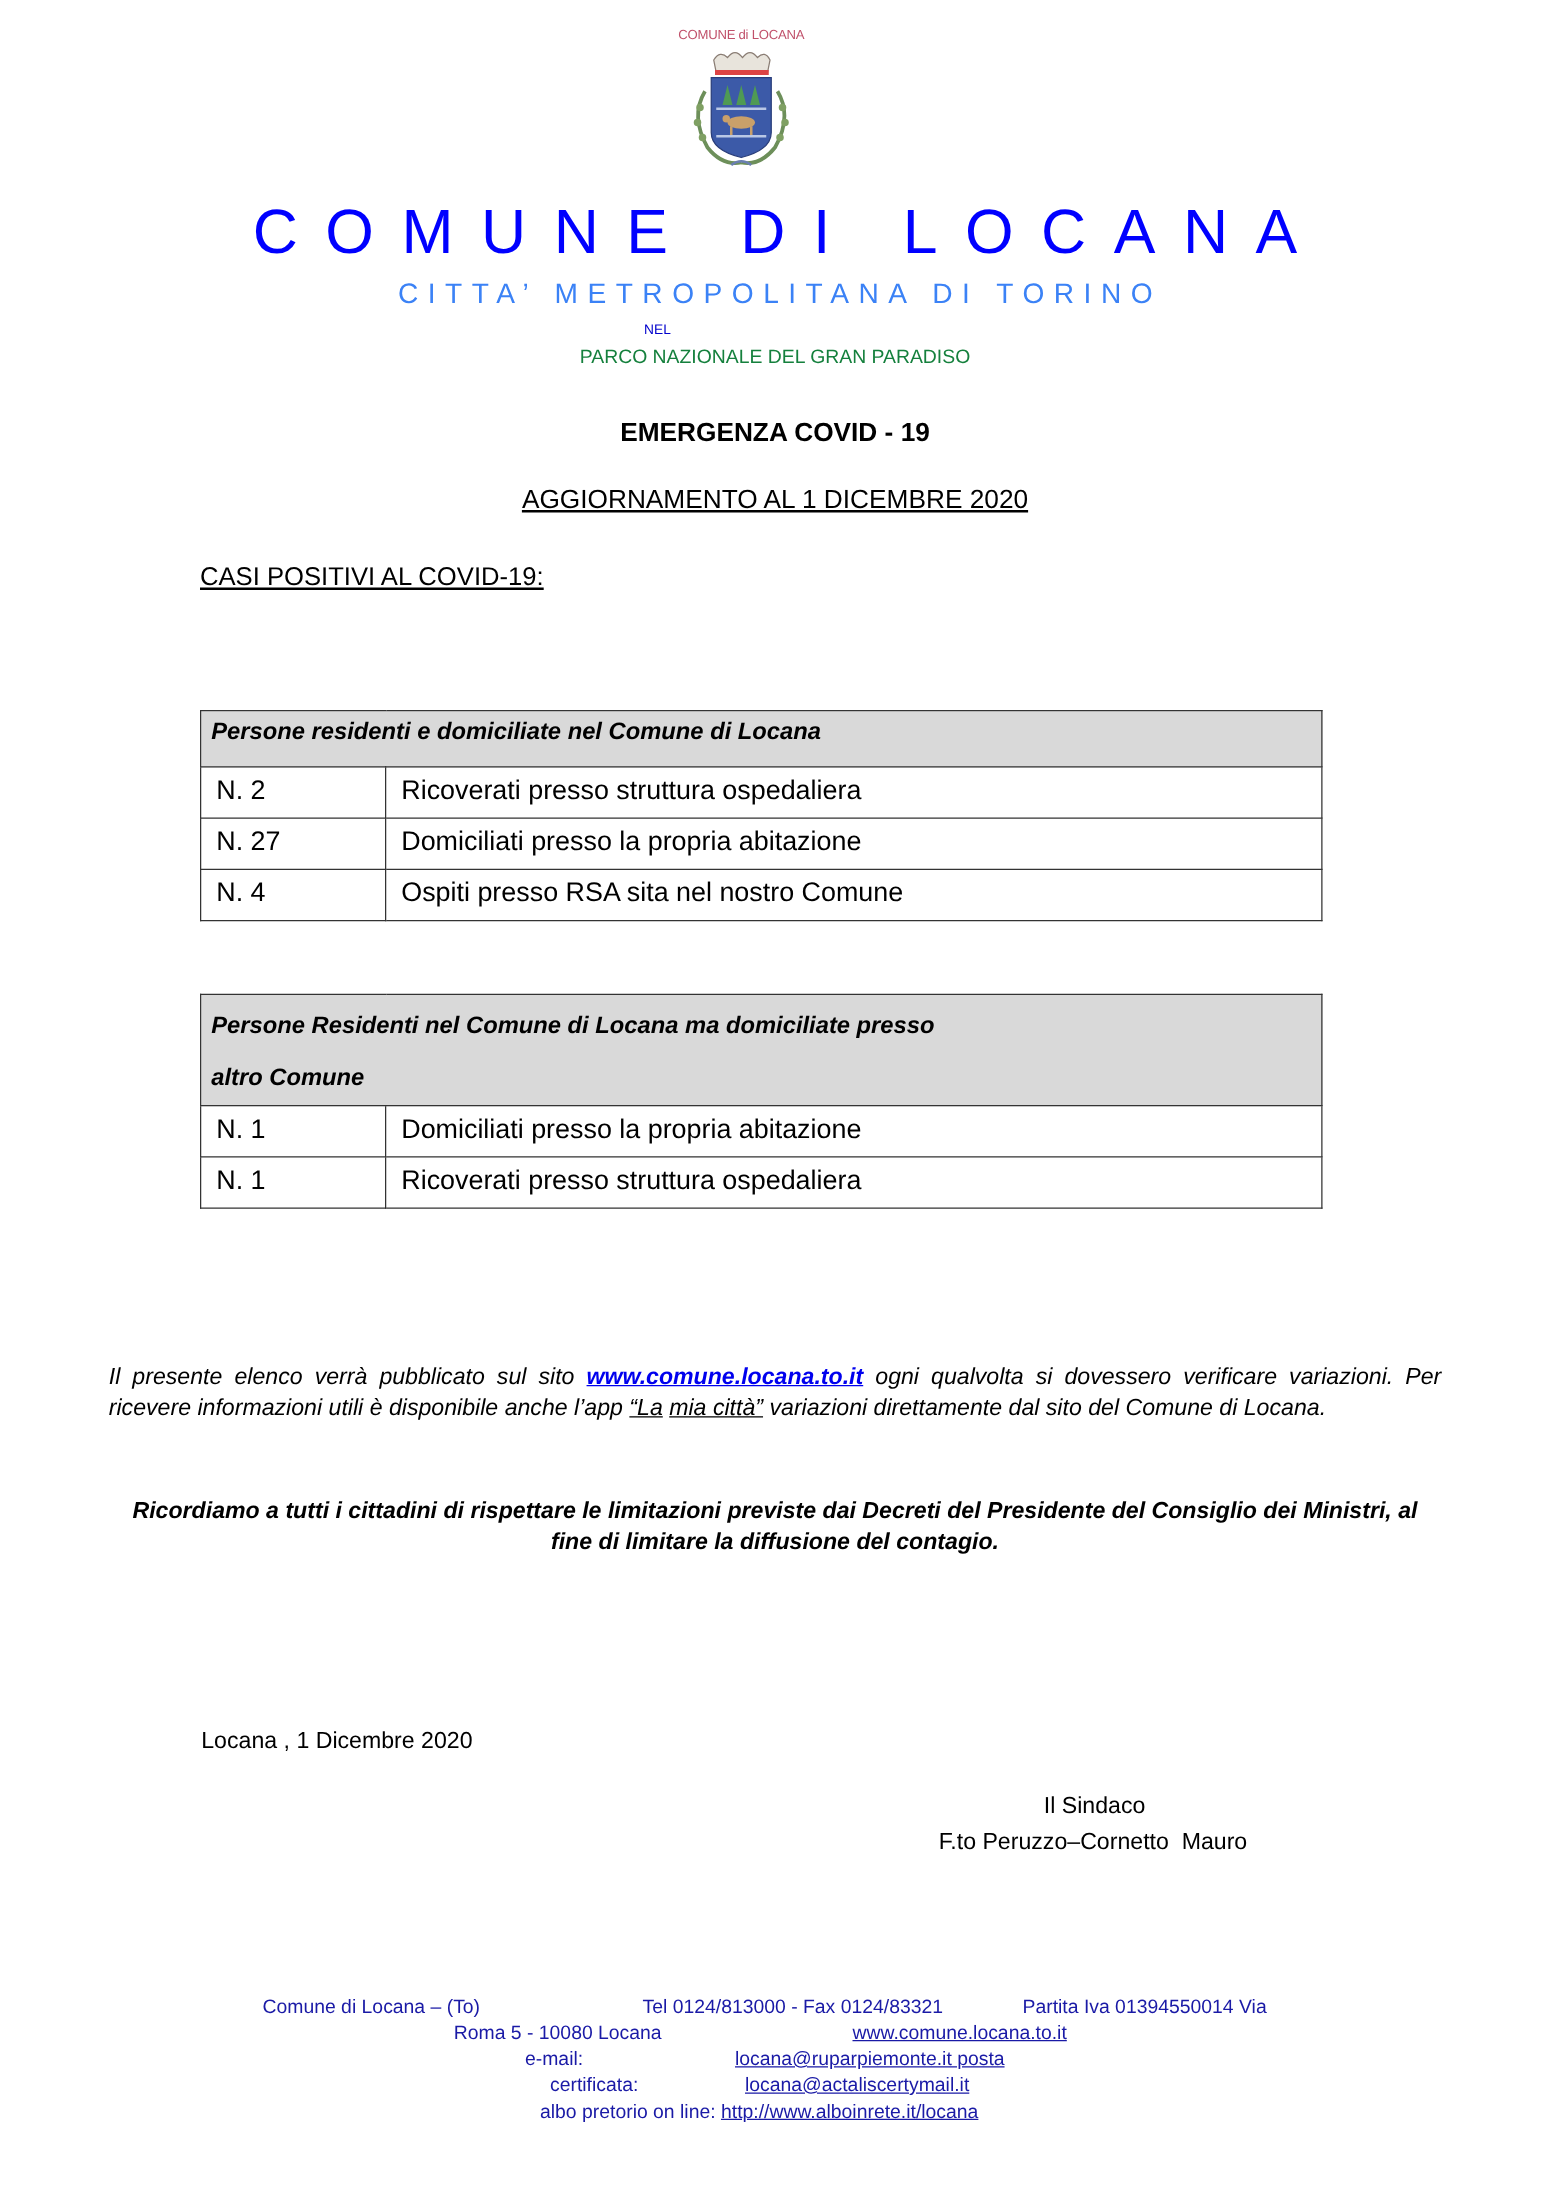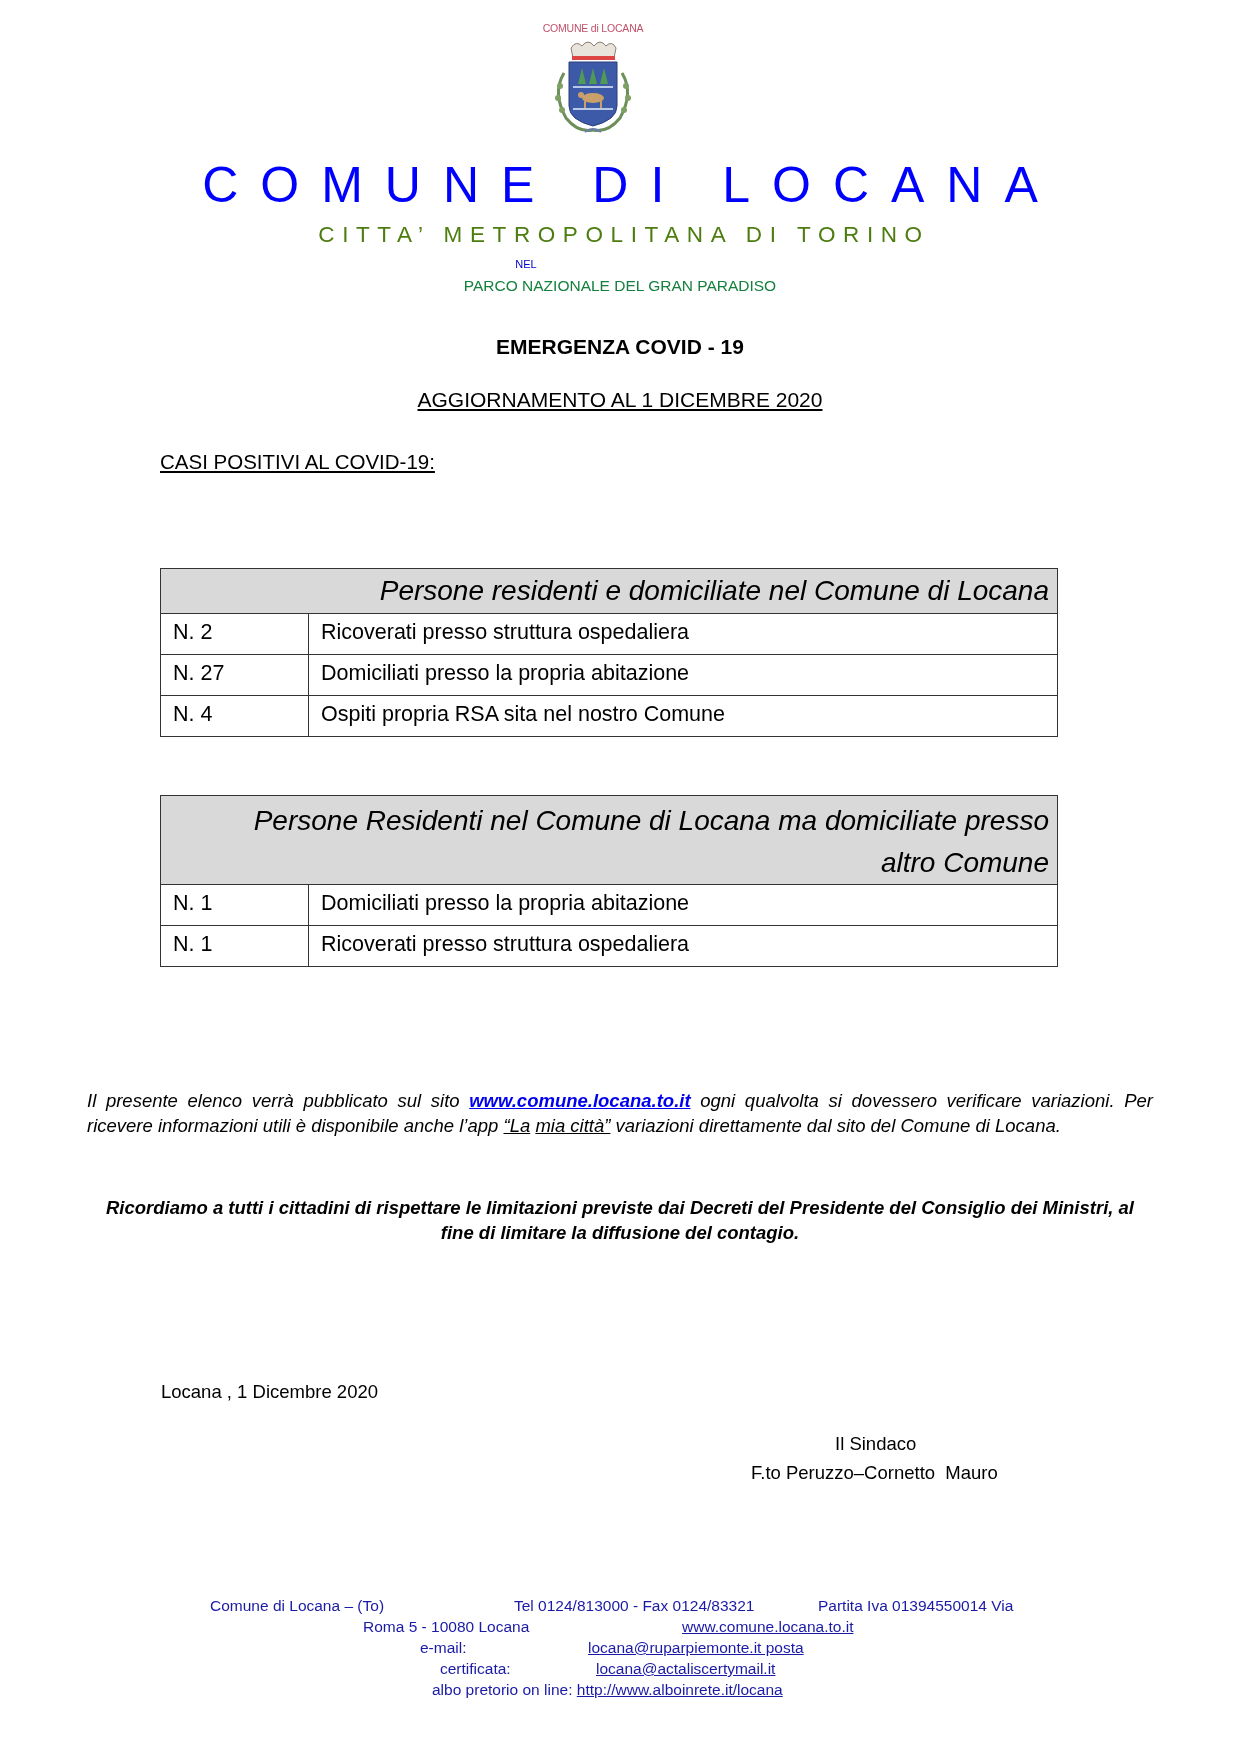--- a/index.html
+++ b/index.html
@@ -10,33 +10,33 @@
   
   .logo { left: 538px; top: 18px; width: 110px; height: 125px; }
   .logo-text { position: absolute; left: 0; top: 4px; width: 110px; text-align: center;
                font-size: 10.5px; color: #c0506a; letter-spacing: -0.2px; white-space: nowrap; }
   .logo svg { position: absolute; left: 0; top: 20px; }
 
   
   .title { left: 0; width: 1240px; top: 158px; text-align: center; font-size: 50px;
            letter-spacing: 22px; color: #0000ff; line-height: 54px; padding-left: 22px; box-sizing: border-box; }
   .subtitle { left: 0; width: 1240px; top: 222px; text-align: center; font-size: 22.5px;
-              letter-spacing: 7.6px; color: #4d7c0f; line-height: 26px; padding-left: 8px; box-sizing: border-box; }
+              letter-spacing: 7.6px; color: #3b82f6; line-height: 26px; padding-left: 8px; box-sizing: border-box; }
   .nel { left: 0; width: 1052px; top: 255px; text-align: center; font-size: 11px; color: #0000cc; line-height: 18px; }
   .parco { left: 0; width: 1240px; top: 277px; text-align: center; font-size: 15.5px; color: #15803d; line-height: 18px; }
 
   .emergenza { left: 0; width: 1240px; top: 334px; text-align: center; font-size: 21px; font-weight: bold; line-height: 26px; }
   .aggiorn { left: 0; width: 1240px; top: 387px; text-align: center; font-size: 21px; font-weight: normal;
              text-decoration: underline; line-height: 26px; }
   .casi { left: 160px; top: 450px; font-size: 20.5px; text-decoration: underline; line-height: 24px; }
 
   
   table.cases { position: absolute; left: 160px; width: 898px; border-collapse: collapse; }
-  table.cases th { background: #d9d9d9; font-style: italic; font-weight: normal; font-size: 28px;
-                   border: 1.5px solid #333; text-align: right; vertical-align: top; padding: 6px 8px 0 8px; }
+  table.cases th { background: #d9d9d9; font-style: italic; font-weight: bold; font-size: 19px;
+                   border: 1.5px solid #333; text-align: left; vertical-align: top; padding: 6px 8px 0 8px; }
   table.cases td { border: 1.5px solid #333; font-size: 21.5px; vertical-align: top; padding: 6px 12px 0 12px; height: 41px; box-sizing: border-box; }
   table.cases td.num { width: 148px; }
   #table1 { top: 568px; }
   #table1 th { height: 45px; box-sizing: border-box; }
   #table2 { top: 795px; }
   #table2 th { height: 87px; box-sizing: border-box; line-height: 42px; padding-top: 4px; }
 
   
   .notice { left: 87px; width: 1066px; top: 1088px; font-size: 18.5px; font-style: italic;
             text-align: justify; line-height: 25px; }
@@ -105,21 +105,21 @@
   <tr>
     <td class="num">N. 2</td>
     <td>Ricoverati presso struttura ospedaliera</td>
   </tr>
   <tr>
     <td class="num">N. 27</td>
     <td>Domiciliati presso la propria abitazione</td>
   </tr>
   <tr>
     <td class="num">N. 4</td>
-    <td>Ospiti propria RSA sita nel nostro Comune</td>
+    <td>Ospiti presso RSA sita nel nostro Comune</td>
   </tr>
 </tbody>
   </table>
 
 <table class="cases" id="table2">
   <tbody>
       <tr>
     <th colspan="2">
       <span>Persone Residenti nel Comune di Locana ma domiciliate presso</span><br>
       <span>altro Comune</span>

